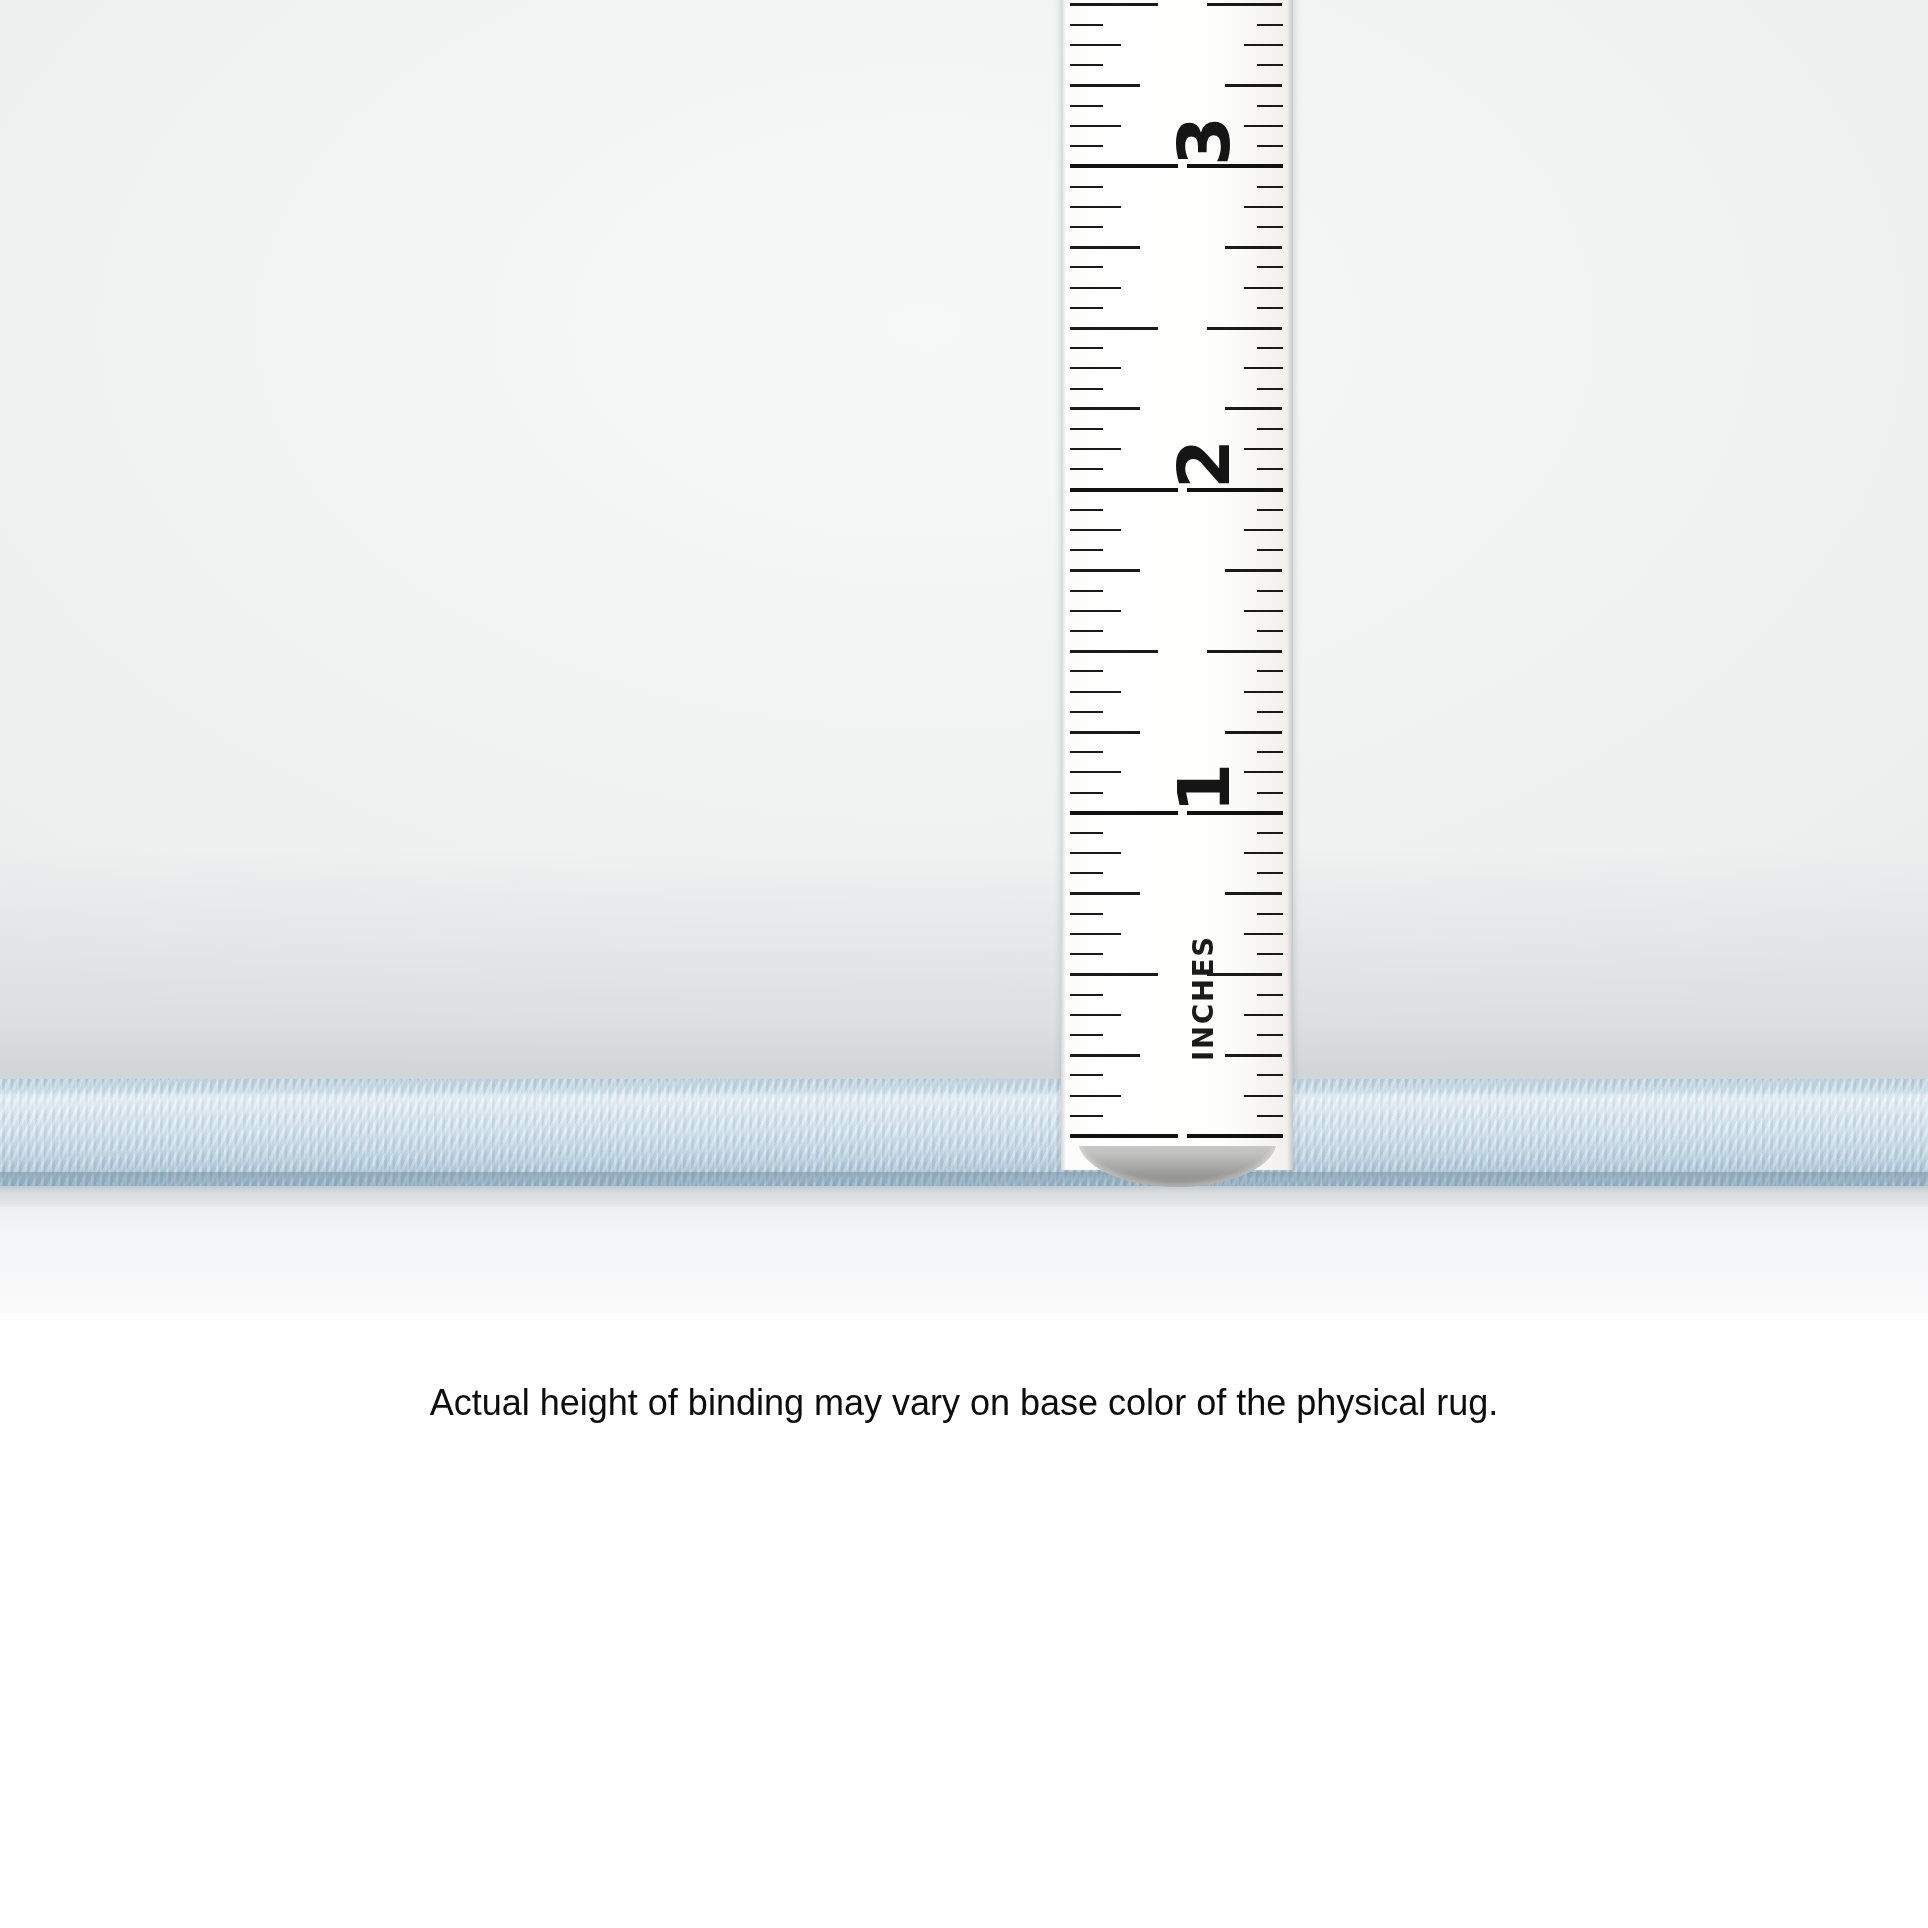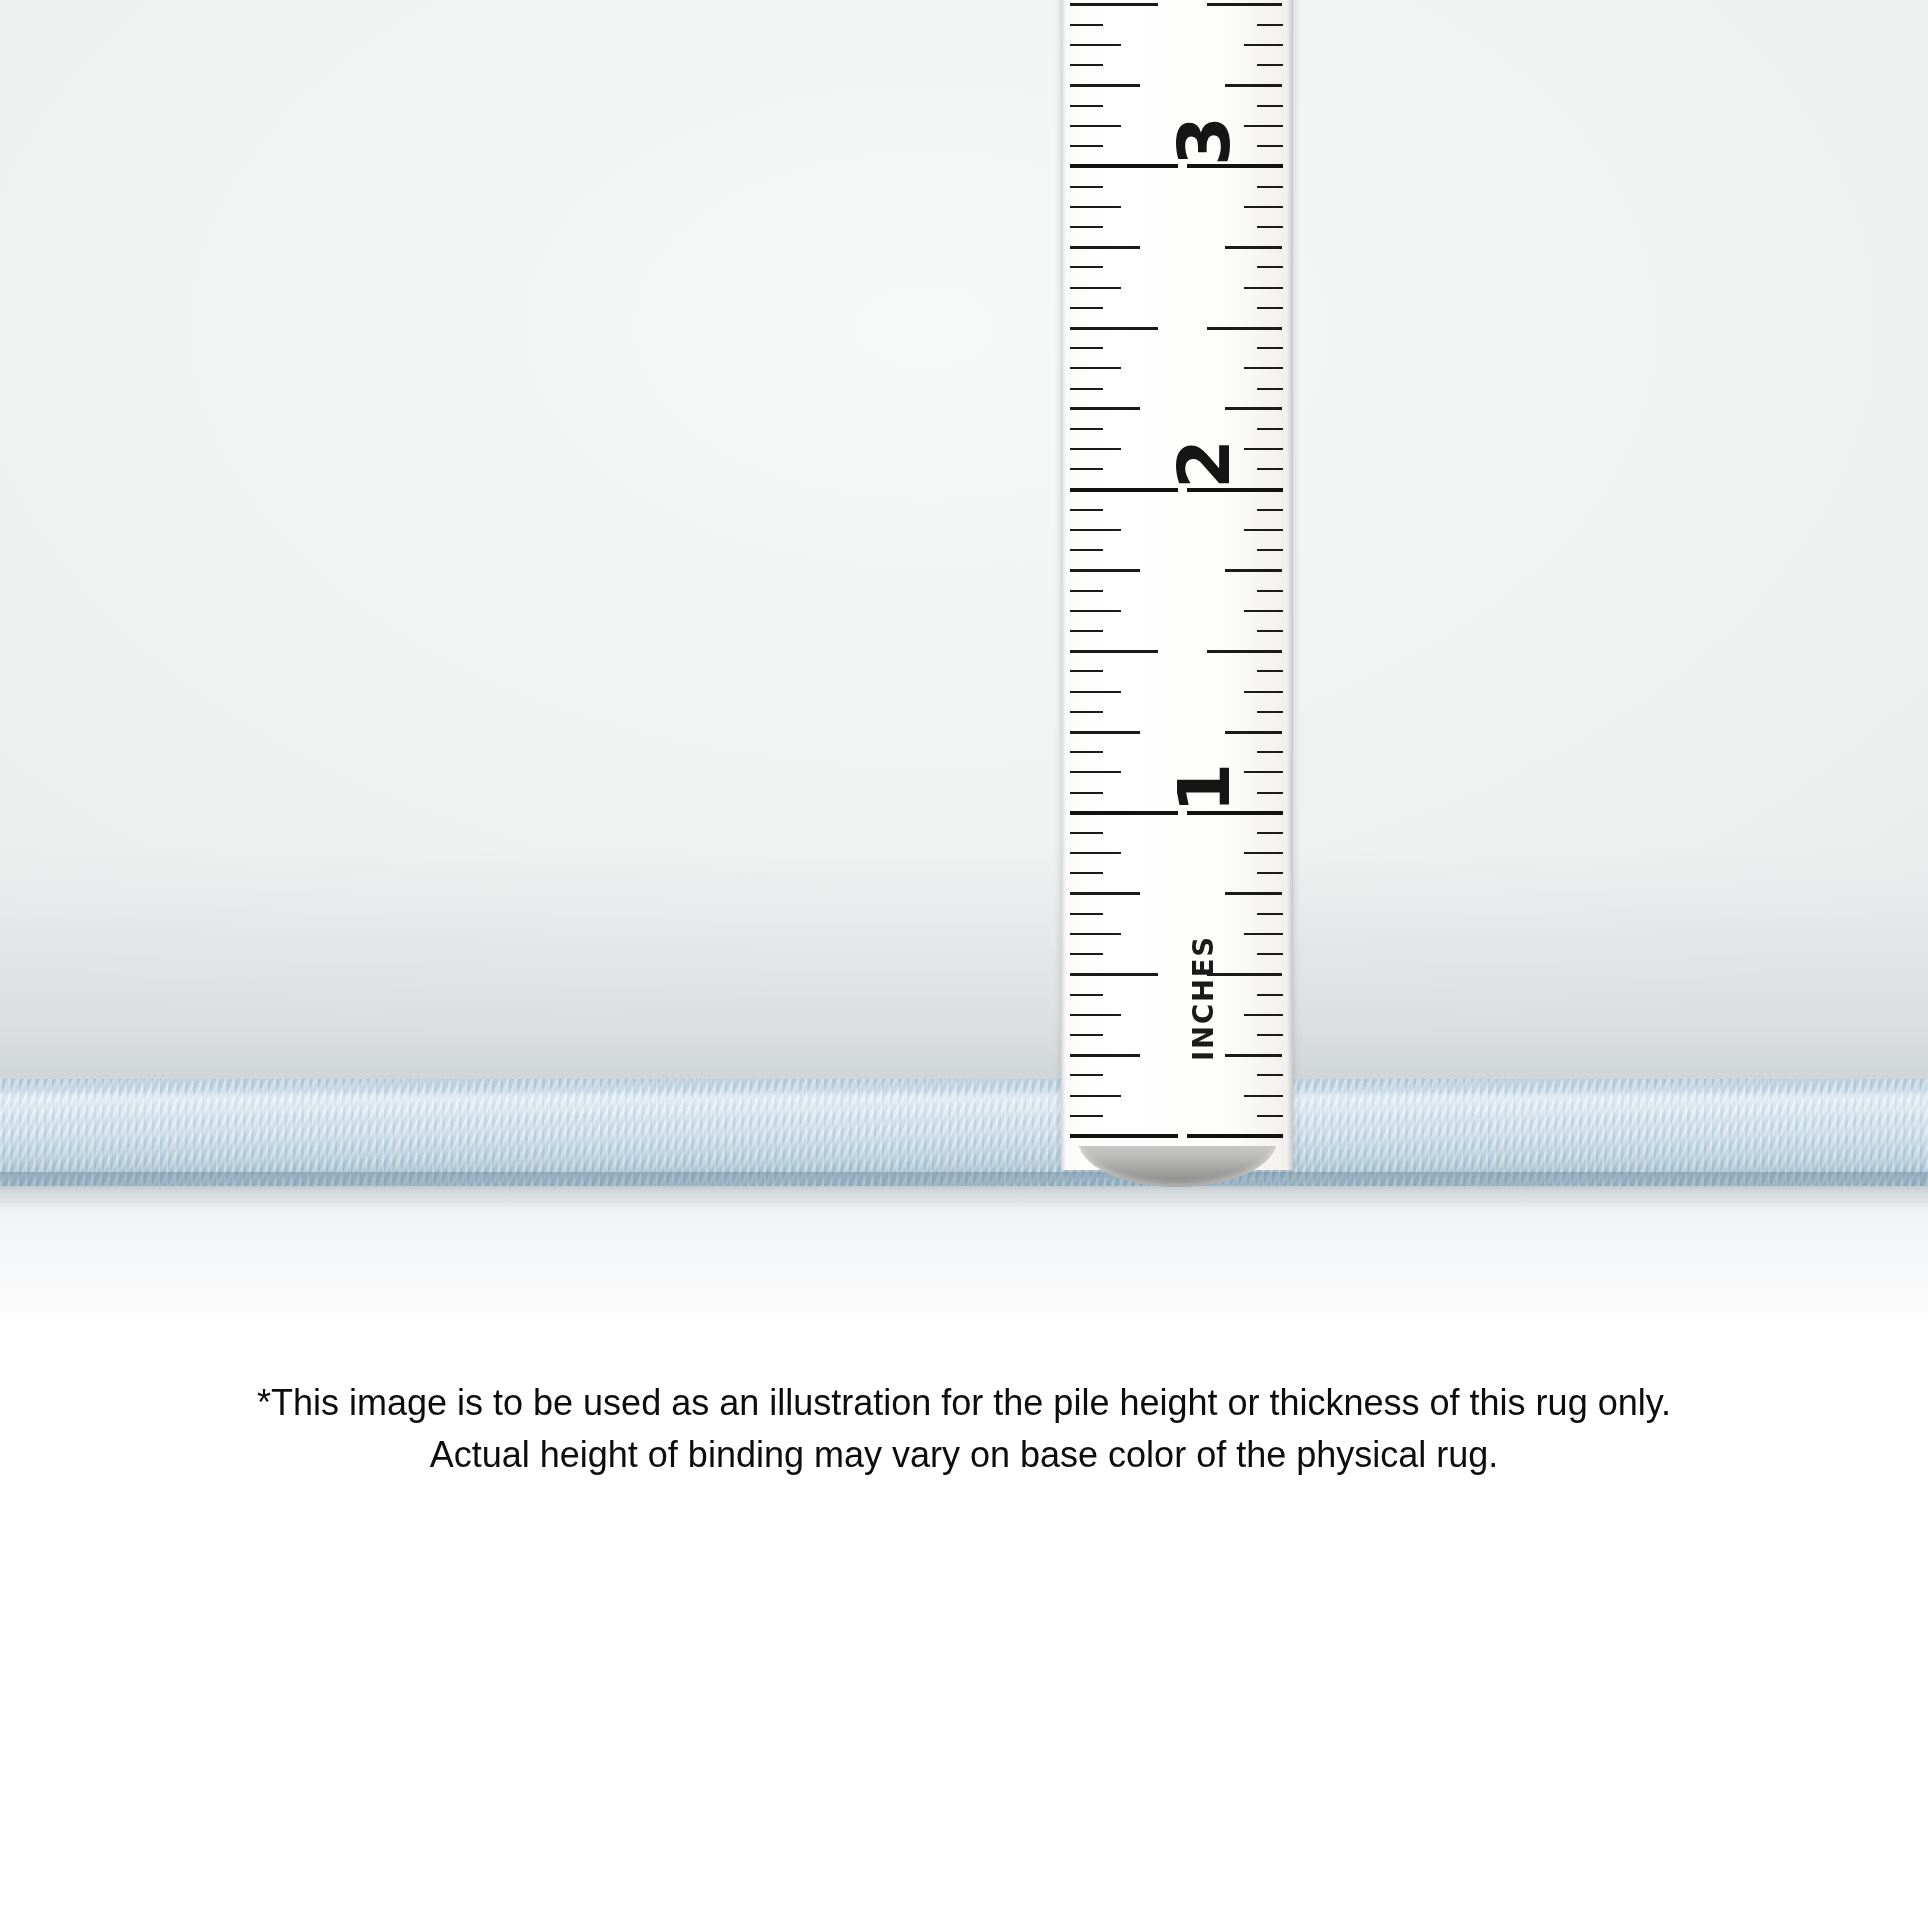--- a/index.html
+++ b/index.html
@@ -385,18 +385,17 @@
       <div class="ruler-label">INCHES</div>
     </div>
 
     <div class="ruler-tip">
       <div class="ruler-tip-inner"></div>
     </div>
 
   </div>
 
   <div class="caption">
-    <span class="line">*This image is to be used as an illustration for the pile height or thickness of this rug only.</span>
     <span class="line">Actual height of binding may vary on base color of the physical rug.</span>
   </div>
 
 </div>
 
 
 </body></html>

